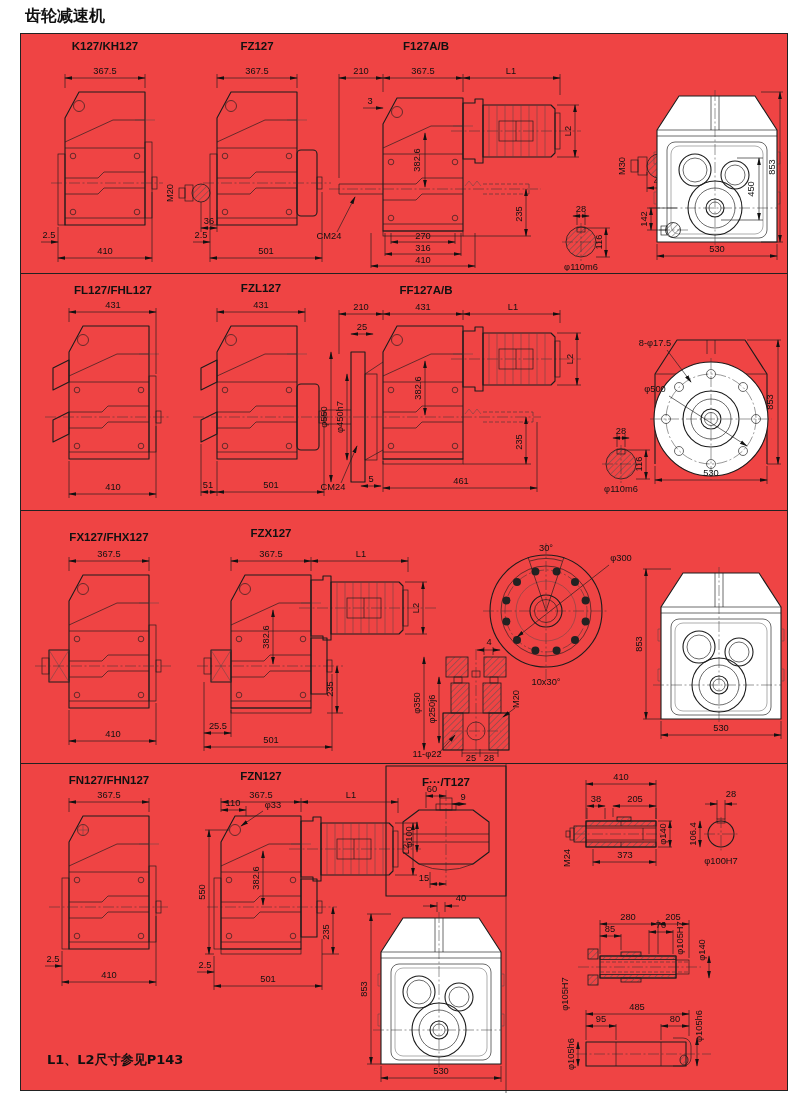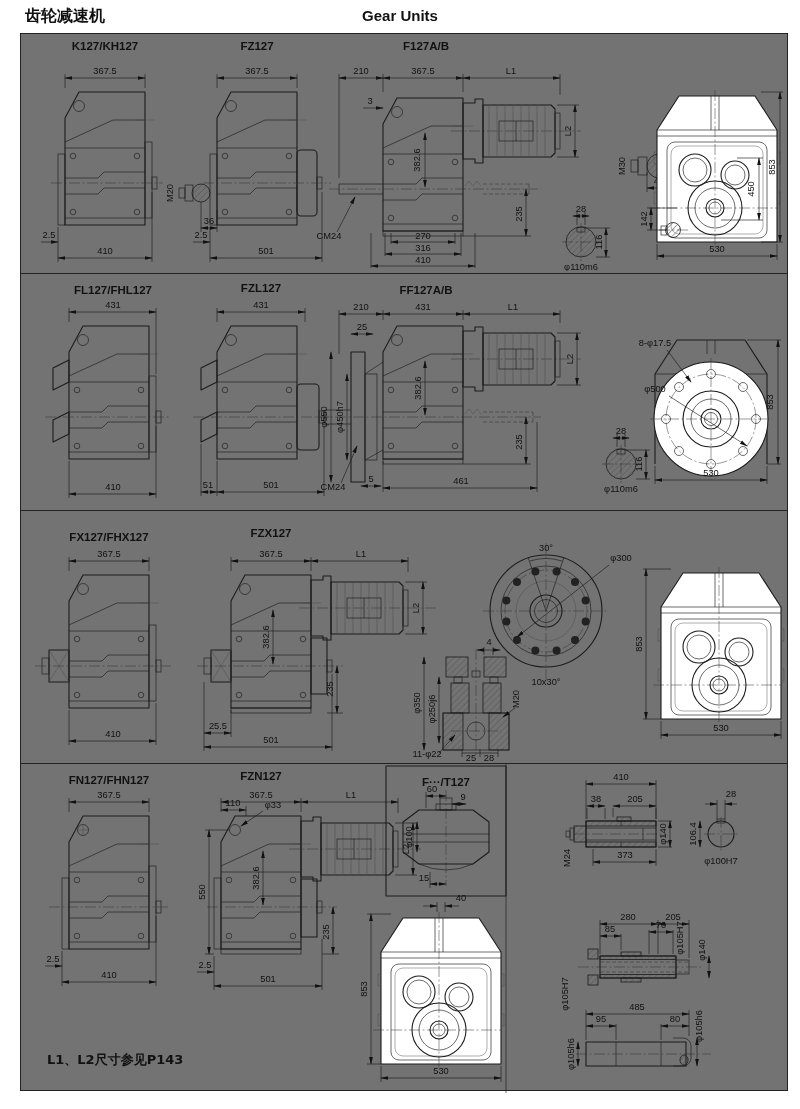--- a/index.html
+++ b/index.html
@@ -1,20 +1,20 @@
 <!DOCTYPE html>
 <html><head>
 <meta charset="utf-8">
 <style>
   html,body{margin:0;padding:0;background:#fff;}
   #page{position:relative;width:800px;height:1109px;background:#fff;overflow:hidden;
         font-family:"Liberation Sans",sans-serif;}
   .h-zh{position:absolute;left:25px;top:6px;font:bold 16px "DejaVu Sans","Liberation Sans",sans-serif;color:#111;}
   .h-en{position:absolute;left:0;top:7px;width:800px;text-align:center;font:bold 15px "Liberation Sans",sans-serif;color:#111;}
-  #frame{position:absolute;left:20px;top:33px;width:768px;height:1058px;border:1.3px solid #222;box-sizing:border-box;background:#737373;}
+  #frame{position:absolute;left:20px;top:33px;width:768px;height:1058px;border:1.3px solid #222;box-sizing:border-box;background:#ef4444;}
   .row{position:relative;border-bottom:1.1px solid #222;}
   .row:last-child{border-bottom:none;text-decoration:underline;}
   svg{display:block;}
   .ln{stroke:#1c1c1c;stroke-width:1.1;fill:none;stroke-linejoin:round;}
   .lnf{stroke:#1c1c1c;stroke-width:1.1;fill:#fff;stroke-linejoin:round;}
   .ln2{stroke:#1c1c1c;stroke-width:.65;fill:none;}
   .ln3{stroke:#4a4a4a;stroke-width:.45;fill:none;}
   .cl{stroke:#333;stroke-width:.5;fill:none;stroke-dasharray:11 2.5 2 2.5;}
   .dsh{stroke:#333;stroke-width:.55;fill:none;stroke-dasharray:4 2;}
   .dim{stroke:#1c1c1c;stroke-width:.65;fill:none;}
@@ -26,21 +26,20 @@
   .fnote{font:bold 13px "DejaVu Sans","Liberation Sans",sans-serif;fill:#111;text-anchor:start;}
   #wm{position:absolute;left:238px;top:408px;font:italic 235px "DejaVu Serif",serif;
       color:#8f8f8f;opacity:.5;line-height:1;letter-spacing:-8px;pointer-events:none;z-index:6;}
 </style>
 </head>
 <body>
 
 <div id="page">
 
   <div class="h-zh">齿轮减速机</div>
-  <div class="h-en">Gear Units</div>
 
   <svg style="position:absolute;width:0;height:0">
     <defs>
       <marker id="arw" viewBox="0 0 10 6" refX="9" refY="3" markerWidth="8" markerHeight="4.8" markerUnits="userSpaceOnUse" orient="auto-start-reverse">
         <path d="M0,.6 L10,3 L0,5.4 Z" fill="#111"></path>
       </marker>
       <pattern id="hp" width="4.5" height="4.5" patternUnits="userSpaceOnUse" patternTransform="rotate(45)">
         <line x1="0" y1="0" x2="0" y2="4.5" stroke="#555" stroke-width="1"></line>
       </pattern>
       <g id="gbody">

